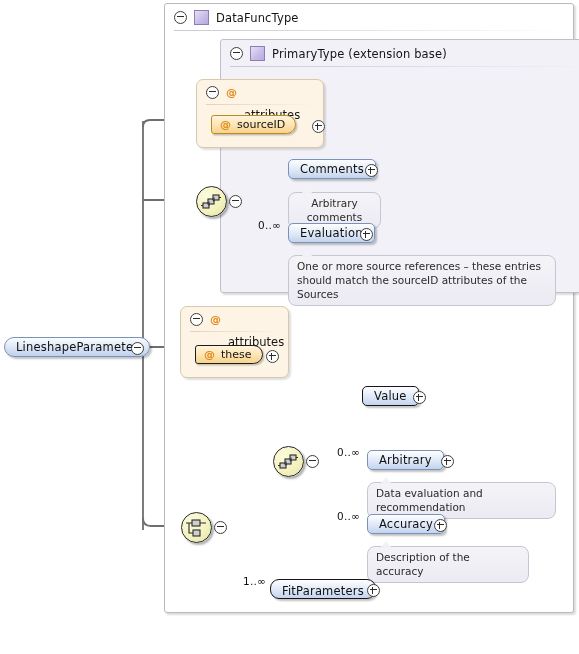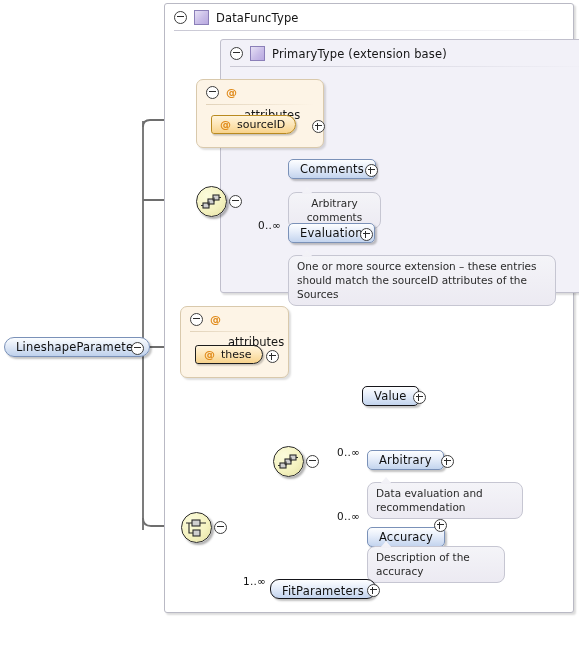--- a/index.html
+++ b/index.html
@@ -224,21 +224,21 @@
     <span>Comments</span>
   </div>
   <span class="tog plus togabs" style="left:365px;top:164px;"></span>
   <div class="anno" style="left:288px;top:192px;width:93px;text-align:center;">Arbitrary comments</div>
 
   <span class="occ" style="left:258px;top:219px;">0..∞</span>
   <div class="elem" style="left:288px;top:223px;">
     <span>Evaluation</span>
   </div>
   <span class="tog plus togabs" style="left:360px;top:228px;"></span>
-  <div class="anno" style="left:288px;top:255px;width:268px;">One or more source extension – these entries
+  <div class="anno" style="left:288px;top:255px;width:268px;">One or more source references – these entries
 should match the sourceID attributes of the Sources</div>
 
   <div class="elem rootnode" style="left:4px;top:337px;">
     <span>LineshapeParameter</span>
   </div>
   <span class="tog togabs" style="left:131px;top:342px;"></span>
 
   <div class="attrbox" style="left:180px;top:306px;width:109px;height:72px;">
     <div class="attrhead">
       <span class="tog"></span>
@@ -268,28 +268,28 @@
   <div class="elem required" style="left:362px;top:386px;">
     <span>Value</span>
   </div>
   <span class="tog plus togabs" style="left:413px;top:391px;"></span>
 
   <span class="occ" style="left:337px;top:446px;">0..∞</span>
   <div class="elem" style="left:367px;top:450px;">
     <span>Arbitrary</span>
   </div>
   <span class="tog plus togabs" style="left:441px;top:455px;"></span>
-  <div class="anno" style="left:367px;top:482px;width:156px;">Data evaluation and recommendation</div>
+  <div class="anno" style="left:367px;top:482px;width:189px;">Data evaluation and recommendation</div>
 
   <span class="occ" style="left:337px;top:510px;">0..∞</span>
-  <div class="elem" style="left:367px;top:514px;margin-top:13px;">
+  <div class="elem" style="left:367px;top:514px;">
     <span>Accuracy</span>
   </div>
   <span class="tog plus togabs" style="left:434px;top:519px;"></span>
-  <div class="anno" style="left:367px;top:546px;width:138px;">Description of the accuracy</div>
+  <div class="anno" style="left:367px;top:546px;width:162px;">Description of the accuracy</div>
 
   <div class="comp" style="left:181px;top:512px;">
     <svg width="29" height="29" viewBox="0 0 29 29">
       <g stroke="#2b2b2b" stroke-width="1.1" fill="#cfcfcf">
         <rect x="10" y="7" width="8" height="6"></rect>
         <rect x="11" y="17" width="7" height="6"></rect>
         <path d="M4,10 L10,10 M18,10 L24,10 M7,10 L7,20 L11,20" fill="none"></path>
       </g>
     </svg>
   </div>

